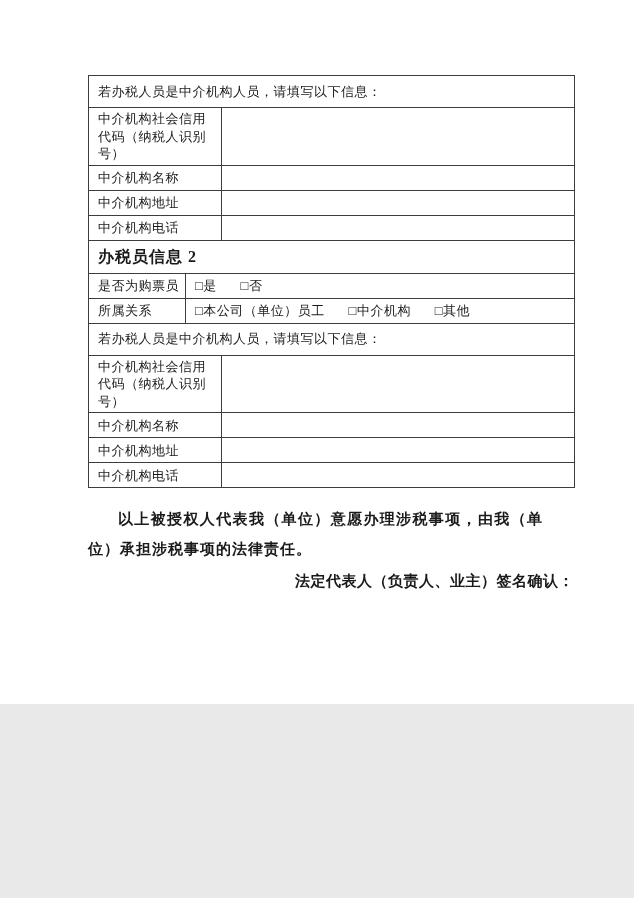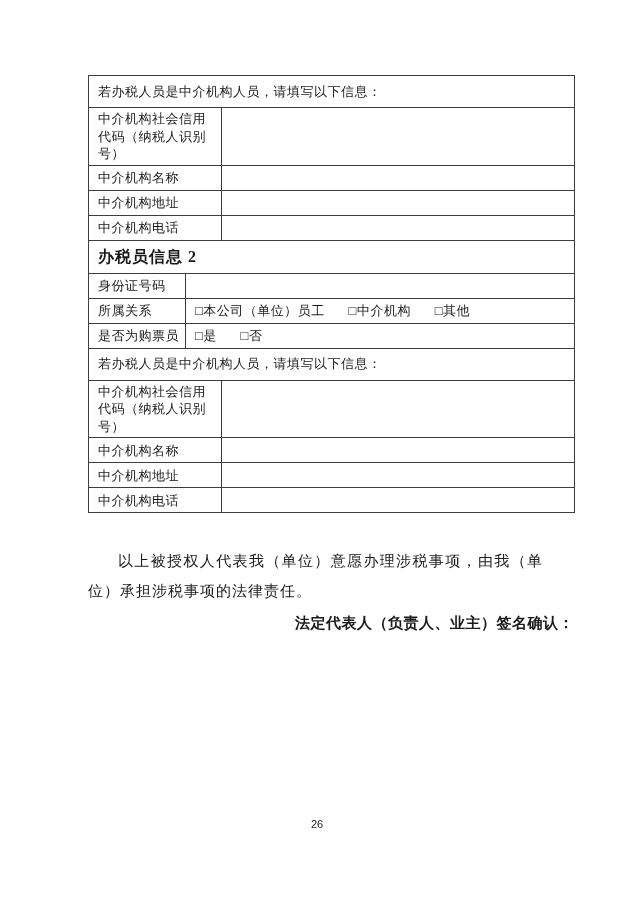--- a/index.html
+++ b/index.html
@@ -1,20 +1,20 @@
 <!DOCTYPE html>
 <html><head>
 <meta charset="utf-8">
 <style>
   * { margin: 0; padding: 0; box-sizing: border-box; }
   html, body { background: #e9e9e9; }
   .page {
     position: relative;
     width: 634px;
-    height: 898px;
+    height: 704px;
     background: #ffffff;
     font-family: "Liberation Serif", "DejaVu Serif", serif;
     color: #1a1a1a;
     overflow: hidden;
   }
   .content {
     position: absolute;
     left: 88px;
     top: 75px;
     width: 486px;
@@ -42,24 +42,24 @@
     font-weight: bold;
     font-size: 16px;
     letter-spacing: 1px;
     padding-left: 4px;
   }
   td.val { background: #ffffff; }
   .opt { display: inline-block; margin-right: 20px; white-space: nowrap; }
   .opt:last-child { margin-right: 0; }
   .cbx { display: inline-block; }
   .statement {
-    margin-top: 33px;
+    margin-top: 16px;
     width: 455px;
     font-size: 15px;
-    font-weight: normal;
+    font-weight: bold;
     line-height: 30px;
     letter-spacing: 1px;
     text-indent: 2em;
     text-align: justify;
   }
   .signature-line {
     margin-top: 6px;
     padding-left: 140px;
     font-size: 15px;
     font-weight: bold;
@@ -121,36 +121,32 @@
       <tr class="r-std">
         <td colspan="2">中介机构电话</td>
         <td colspan="3" class="val"></td>
       </tr>
 
       <tr class="r-head">
         <td colspan="5" class="sec-title">办税员信息 2</td>
       </tr>
 
       <tr class="r-std">
-        <td>身份证号码</td>
-        <td colspan="4" class="val"></td>
+        <td>是否为购票员</td>
+        <td colspan="4">
+          <span class="opt"><span class="cbx">□</span><span>是</span></span>
+          <span class="opt"><span class="cbx">□</span><span>否</span></span>
+        </td>
       </tr>
       <tr class="r-std">
         <td>所属关系</td>
         <td colspan="4">
           <span class="opt"><span class="cbx">□</span><span>本公司（单位）员工</span></span>
           <span class="opt"><span class="cbx">□</span><span>中介机构</span></span>
           <span class="opt"><span class="cbx">□</span><span>其他</span></span>
-        </td>
-      </tr>
-      <tr class="r-std">
-        <td>是否为购票员</td>
-        <td colspan="4">
-          <span class="opt"><span class="cbx">□</span><span>是</span></span>
-          <span class="opt"><span class="cbx">□</span><span>否</span></span>
         </td>
       </tr>
 
       <tr class="r-note">
         <td colspan="5">若办税人员是中介机构人员，请填写以下信息：</td>
       </tr>
       <tr class="r-tall">
         <td colspan="2">中介机构社会信用代码（纳税人识别号）</td>
         <td colspan="3" class="val"></td>
       </tr>

